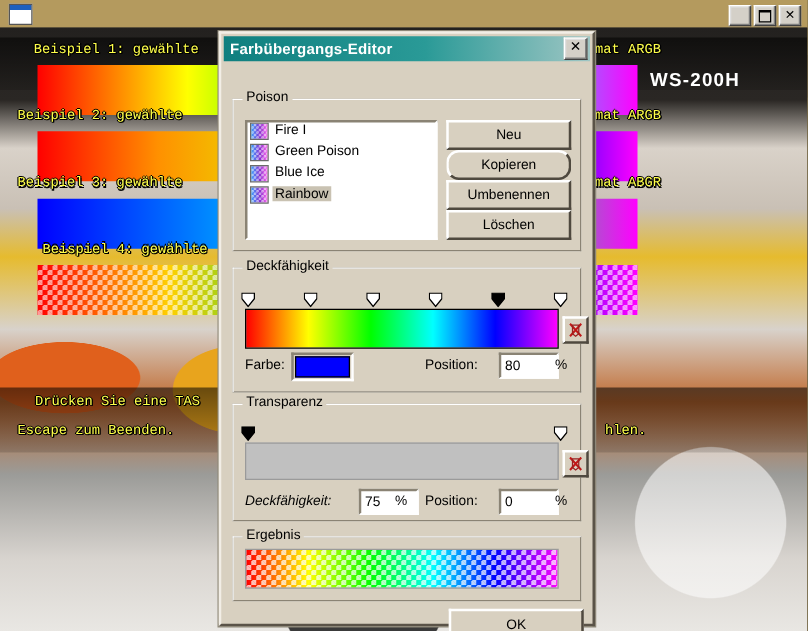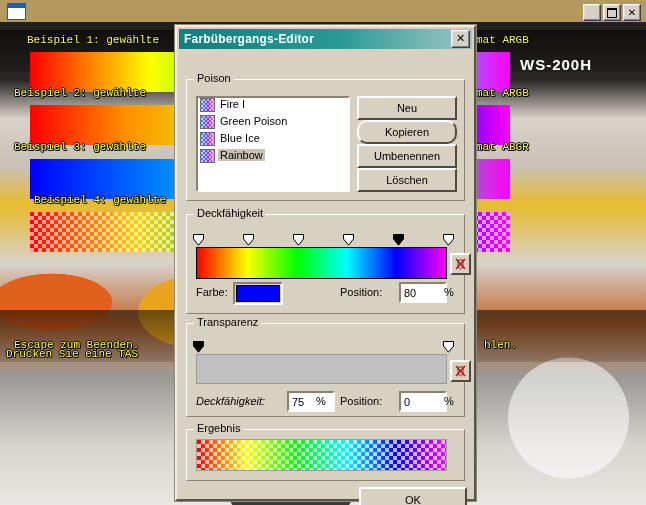--- a/index.html
+++ b/index.html
@@ -144,21 +144,21 @@
 
       <div class="bgtext" style="left:14px;top:172px;padding-left:20px;">Beispiel 4: gewählte</div>
       <div class="gbar checker" style="left:30px;top:190px;width:480px;background-color:transparent;
             background-image:
               linear-gradient(45deg,rgba(255,255,255,.6) 25%,transparent 25%,transparent 75%,rgba(255,255,255,.6) 75%),
               linear-gradient(45deg,rgba(255,255,255,.6) 25%,transparent 25%,transparent 75%,rgba(255,255,255,.6) 75%),
               linear-gradient(90deg,#ff0000,#ffd000 22%,#00d040 48%,#00c8ff 70%,#8000ff 88%,#ff00ff 100%);
             background-size:8px 8px,8px 8px,100% 100%;background-position:0 0,4px 4px,0 0;"></div>
 
       <div class="photo-strip" style="top:288px;height:52px;"></div>
-      <div class="bgtext" style="left:6px;top:294px;margin-top:32px;">Drücken Sie eine TAS</div>
+      <div class="bgtext" style="left:28px;top:294px;">Drücken Sie eine TAS</div>
       <div class="bgtext" style="left:14px;top:317px;">Escape zum Beenden.</div>
 
       <div class="bgtext" style="left:476px;top:12px;">mat ARGB</div>
       <div class="bgtext" style="left:476px;top:65px;">mat ARGB</div>
       <div class="bgtext" style="left:476px;top:119px;">mat ABGR</div>
       <div class="bgtext" style="left:484px;top:317px;">hlen.</div>
 
       <div style="position:absolute;left:520px;top:34px;font-family:'Liberation Sans',sans-serif;font-size:15px;font-weight:bold;color:#fff;letter-spacing:1px;">WS-200H</div>
       <div style="position:absolute;left:500px;top:22px;width:146px;height:34px;background:#17151a;z-index:-1;"></div>
     </div>

